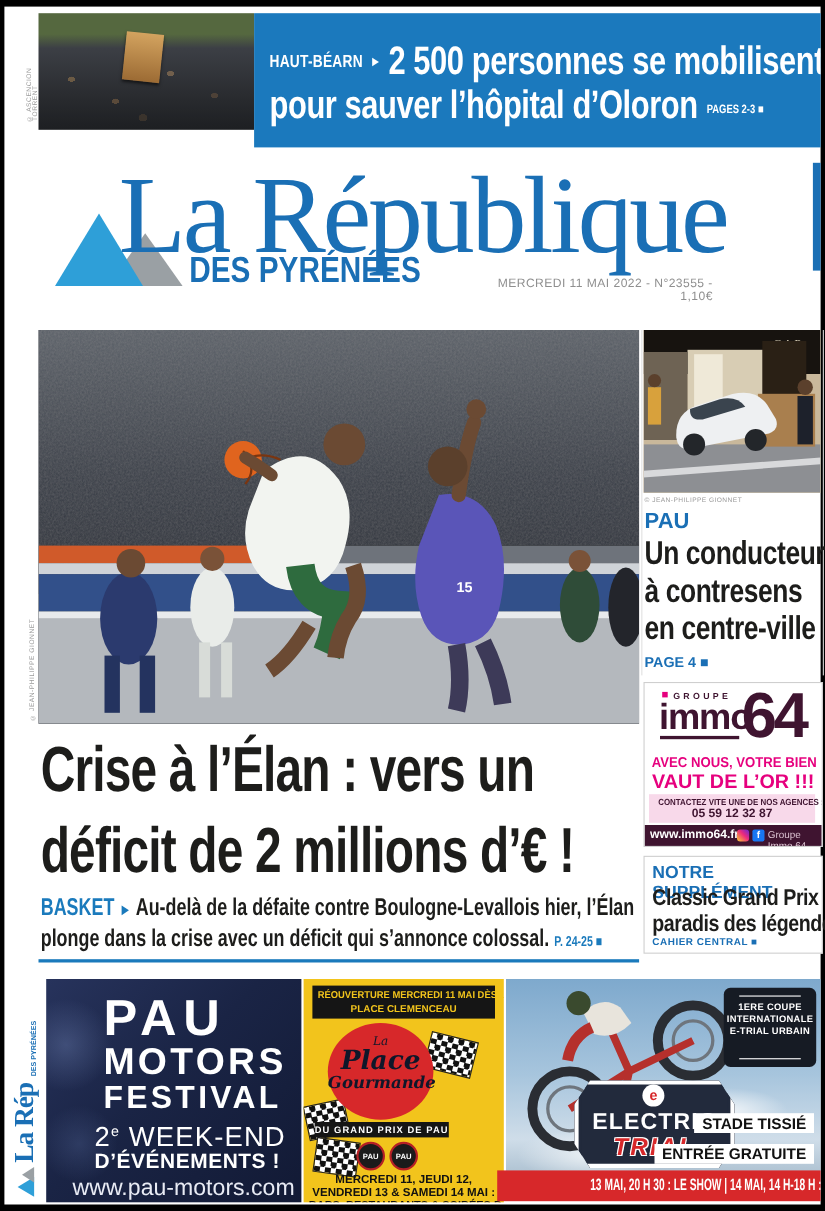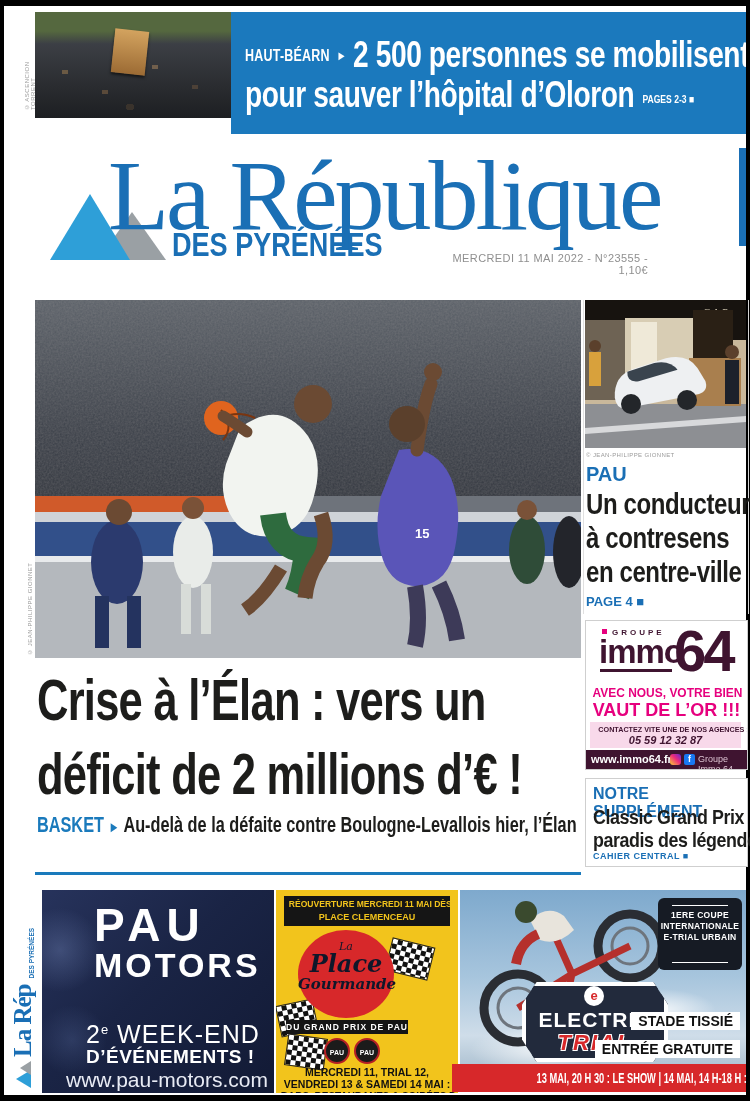--- a/index.html
+++ b/index.html
@@ -55,21 +55,21 @@
   .immo-box{left:585px;top:620px;width:161px;height:148px;border:1px solid #cfcfcf;background:#fff;overflow:hidden;}
   .immo-groupe{position:absolute;left:26px;top:7px;color:#3f1430;font-size:8px;letter-spacing:3px;font-weight:700;}
   .immo-dot{position:absolute;left:16px;top:8px;width:5px;height:5px;background:#e6007e;}
   .immo-immo{position:absolute;left:13px;top:12px;color:#3f1430;font-weight:800;font-size:33px;letter-spacing:-1px;}
   .immo-bar{position:absolute;left:14px;top:48px;width:72px;height:3px;background:#3f1430;}
   .immo-64{position:absolute;left:88px;top:-4px;color:#3f1430;font-weight:800;font-size:58px;letter-spacing:-3px;}
   .immo-l1{position:absolute;left:0;top:64px;width:100%;text-align:center;color:#e6007e;font-weight:800;font-size:13px;}
   .immo-l2{position:absolute;left:0;top:79px;width:100%;text-align:center;color:#e6007e;font-weight:800;font-size:18px;}
   .immo-pink{position:absolute;left:4px;top:101px;width:151px;height:26px;background:#f8d9ea;text-align:center;color:#3f1430;}
   .immo-c1{font-weight:700;font-size:8px;margin-top:3px;}
-  .immo-c2{font-weight:800;font-size:11px;font-style:italic;}
+  .immo-c2{font-weight:800;font-size:11px;}
   .immo-foot{position:absolute;left:0;top:129px;width:100%;height:19px;background:#3f1430;color:#fff;}
   .immo-web{position:absolute;left:5px;top:3px;font-weight:800;font-size:11px;}
   .icon-ig{position:absolute;left:84px;top:4px;width:11px;height:11px;border-radius:3px;
     background:linear-gradient(45deg,#f9ce34,#ee2a7b 55%,#6228d7);}
   .icon-fb{position:absolute;left:98px;top:4px;width:11px;height:11px;border-radius:2px;background:#1877f2;
     color:#fff;font-weight:800;font-size:9px;text-align:center;line-height:11px;}
   .immo-soc{position:absolute;left:112px;top:4px;color:#dcc3d2;font-size:9px;}
 
   .supp-box{left:585px;top:778px;width:161px;height:87px;border:1px solid #cfcfcf;background:#fff;}
   .supp-kicker{position:absolute;left:7px;top:6px;color:#1a6fb5;font-weight:800;font-size:16px;}
@@ -303,32 +303,39 @@
   <div class="abs" style="left:37px;top:740px;">
     <span class="cond story-h" style="transform:scaleX(.75);">déficit de 2 millions d’€ !</span>
   </div>
   <div class="abs" style="left:37px;top:812px;">
     <span class="cond standfirst" style="transform:scaleX(.74);">
       <span class="sf-kicker">BASKET</span>
       <span class="sf-arrow">►</span>
       <span>Au-delà de la défaite contre Boulogne-Levallois hier, l’Élan</span>
     </span>
   </div>
+  <div class="abs" style="left:37px;top:840px;">
+    <span class="cond standfirst" style="transform:scaleX(.74);">
+      <span>plonge dans la crise avec un déficit qui s’annonce colossal.</span>
+      <span class="sf-ref">P. 24-25 ■</span>
+    </span>
+  </div>
   <div class="abs blue-rule"></div>
 
   <div class="abs side-logo">
     <span class="sl-tri-b"></span>
     <span class="sl-tri-g"></span>
     <span class="sl-name">La Rép</span>
     <span class="sl-sub">DES PYRÉNÉES</span>
   </div>
 
   <div class="abs ad-motors">
     <div class="adm-t1">PAU</div>
     <div class="adm-t2">MOTORS</div>
+    <div class="adm-t3">FESTIVAL</div>
     <div class="adm-t4">
       <span>2</span><sup style="font-size:13px;">e</sup><span> WEEK-END</span>
     </div>
     <div class="adm-t5">D’ÉVÉNEMENTS !</div>
     <div class="adm-web">www.pau-motors.com</div>
   </div>
 
   <div class="abs ad-gourmande">
     <div class="adg-top">
       <div><span class="condC" style="transform:scaleX(.95);display:inline-block;">RÉOUVERTURE MERCREDI 11 MAI DÈS 11 H</span></div>
@@ -339,21 +346,21 @@
     <div class="checker" style="left:10px;top:146px;width:38px;height:30px;transform:rotate(8deg);"></div>
     <div class="adg-circle">
       <div class="adg-la">La</div>
       <div class="adg-place">Place</div>
       <div class="adg-gour">Gourmande</div>
     </div>
     <div class="adg-banner">DU GRAND PRIX DE PAU</div>
     <div class="adg-badge" style="left:48px;top:148px;">PAU</div>
     <div class="adg-badge" style="left:78px;top:148px;">PAU</div>
     <div class="adg-bottom">
-      <div>MERCREDI 11, TRIAL 12,</div>
+      <div>MERCREDI 11, JEUDI 12,</div>
       <div>VENDREDI 13 &amp; SAMEDI 14 MAI :</div>
       <div><span class="condC" style="transform:scaleX(.95);display:inline-block;">BARS, RESTAURANTS &amp; SOIRÉES DJ</span></div>
     </div>
   </div>
 
   <div class="abs ad-trial">
     <svg width="286" height="203" viewBox="0 0 286 203" style="position:absolute;left:0;top:0;">
       <circle cx="58" cy="118" r="34" fill="none" stroke="#2a2d33" stroke-width="9"></circle>
       <circle cx="58" cy="118" r="20" fill="none" stroke="#6e757d" stroke-width="3"></circle>
       <circle cx="170" cy="56" r="32" fill="none" stroke="#2a2d33" stroke-width="9"></circle>

